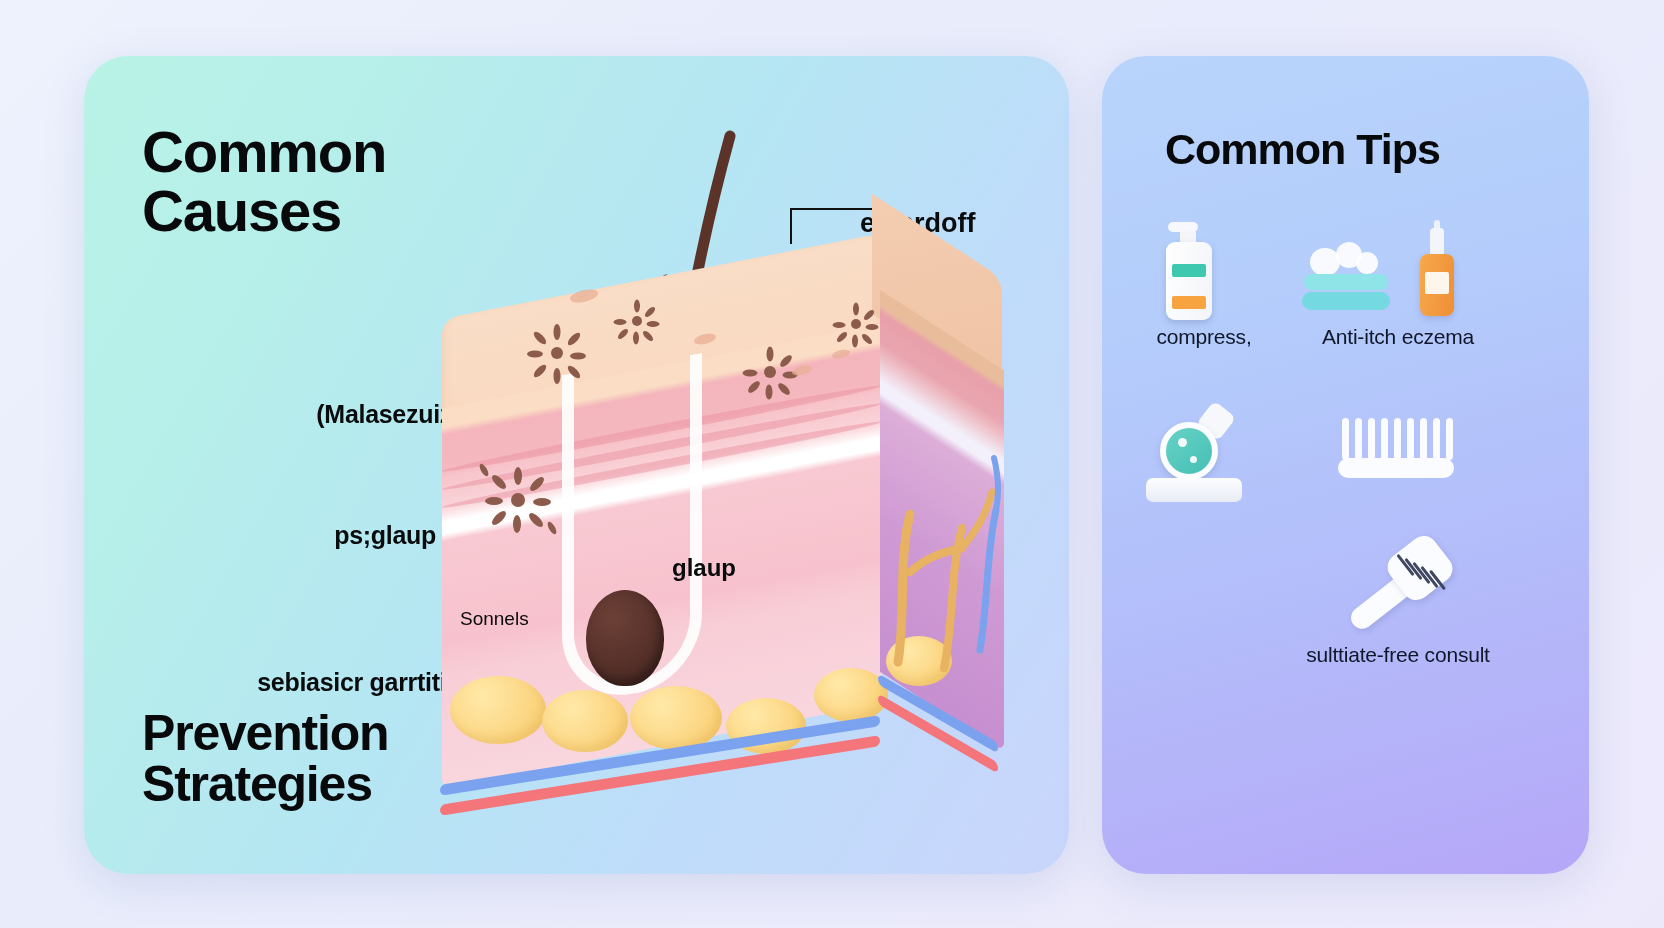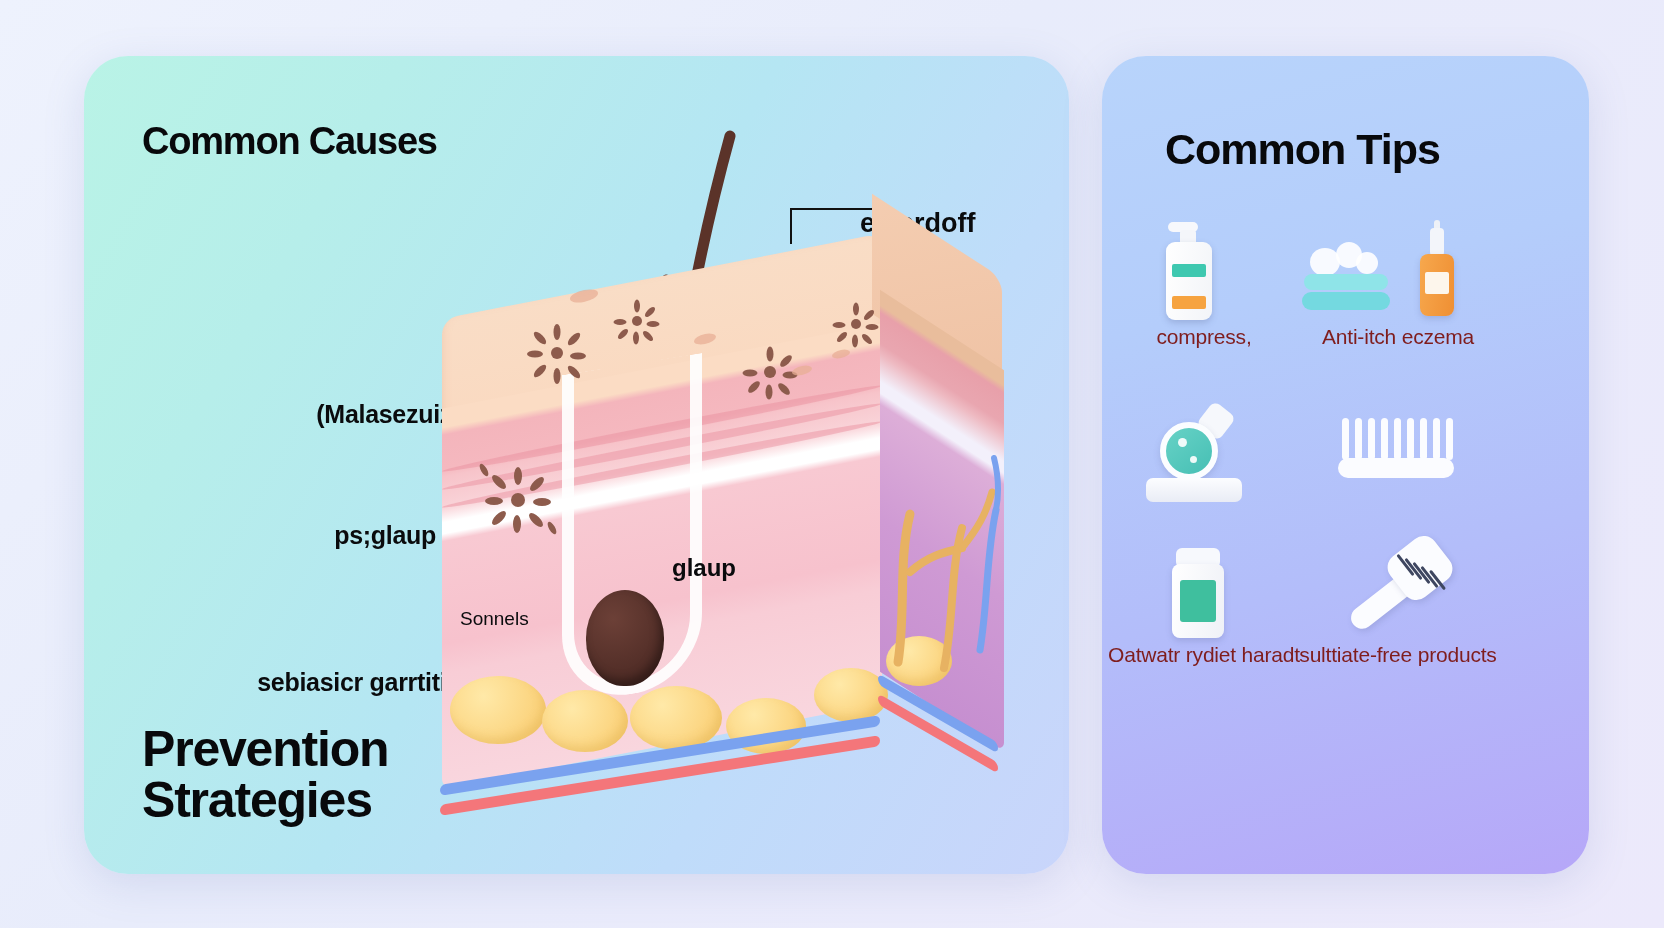--- a/index.html
+++ b/index.html
@@ -25,22 +25,22 @@
     border-radius:44px;
     background: linear-gradient(165deg,#b8d4fb 0%,#b4cdfb 30%,#b3bdfa 62%,#b6a7f8 100%);
     box-shadow:0 10px 40px rgba(110,130,190,.18);
     overflow:hidden;
   }
 
   h1.title{
     position:absolute; font-weight:bold; color:#08090b;
     letter-spacing:-1.2px; line-height:1.02;
   }
-  #common-causes-title{ left:142px; top:122px; font-size:38px; width:420px; }
-  #prevention-title{ left:142px; top:708px; font-size:50px; width:430px;margin-top:16px; }
+  #common-causes-title{ left:142px; top:122px; font-size:58px; width:420px; }
+  #prevention-title{ left:142px; top:708px; font-size:50px; width:430px; }
   #relief-title{ left:1165px; top:128px; font-size:43px; letter-spacing:-1px; }
 
   
   .cause{
     position:absolute; display:flex; align-items:center; white-space:nowrap;
   }
   .cause .lbl{
     font-size:25px; font-weight:bold; color:#0a0b0d; letter-spacing:-.3px;
   }
   .cause .lead{
@@ -137,21 +137,21 @@
 
   
   .tips-grid{
     position:absolute; left:1102px; top:216px; width:487px; height:520px;
   }
   .tip{
     position:absolute; width:220px; text-align:center;
   }
   .tip .art{ position:relative; height:108px; }
   .tip .cap{
-    font-size:21px; color:#7f1d1d; line-height:1.28; letter-spacing:-.2px;
+    font-size:21px; color:#0f172a; line-height:1.28; letter-spacing:-.2px;
   }
   .consult{
     position:absolute; left:1102px; top:778px; width:487px; text-align:center;
     font-size:25px; color:#15161b; letter-spacing:-.3px;
   }
   .pump-body{
     position:absolute; left:72px; top:26px; width:46px; height:78px;
     background:linear-gradient(100deg,#ffffff,#f2f4f8); border-radius:9px;
     box-shadow:0 3px 6px rgba(80,90,140,.25);
   }
@@ -420,36 +420,28 @@
         <div class="comb-t" style="left:106px;"></div>
         <div class="comb-t" style="left:119px;"></div>
         <div class="comb-t" style="left:132px;"></div>
         <div class="comb-t" style="left:145px;"></div>
         <div class="comb-t" style="left:158px;"></div>
         <div class="comb-back"></div>
       </div>
       <div class="cap"></div>
     </div>
 
-    <div class="tip" style="left:-8px; top:318px;">
-      <div class="art">
-        <div class="jar-lid"></div>
-        <div class="jar-body"></div>
-        <div class="jar-lbl"></div>
-      </div>
-      <div class="cap">Oatwatr rydiet haradt</div>
-    </div>
 
     <div class="tip" style="left:186px; top:318px;">
       <div class="art">
         <div class="brush-handle"></div>
         <div class="brush-head"></div>
         <div class="bristle" style="left:116px; top:18px; height:26px; transform:rotate(-38deg);"></div>
         <div class="bristle" style="left:124px; top:22px; height:26px; transform:rotate(-38deg);"></div>
         <div class="bristle" style="left:132px; top:26px; height:26px; transform:rotate(-38deg);"></div>
         <div class="bristle" style="left:140px; top:30px; height:26px; transform:rotate(-38deg);"></div>
         <div class="bristle" style="left:148px; top:34px; height:24px; transform:rotate(-38deg);"></div>
       </div>
-      <div class="cap">sulttiate-free products</div>
+      <div class="cap">sulttiate-free consult</div>
     </div>
   </div>
 
 </div>
 
 </body></html>

